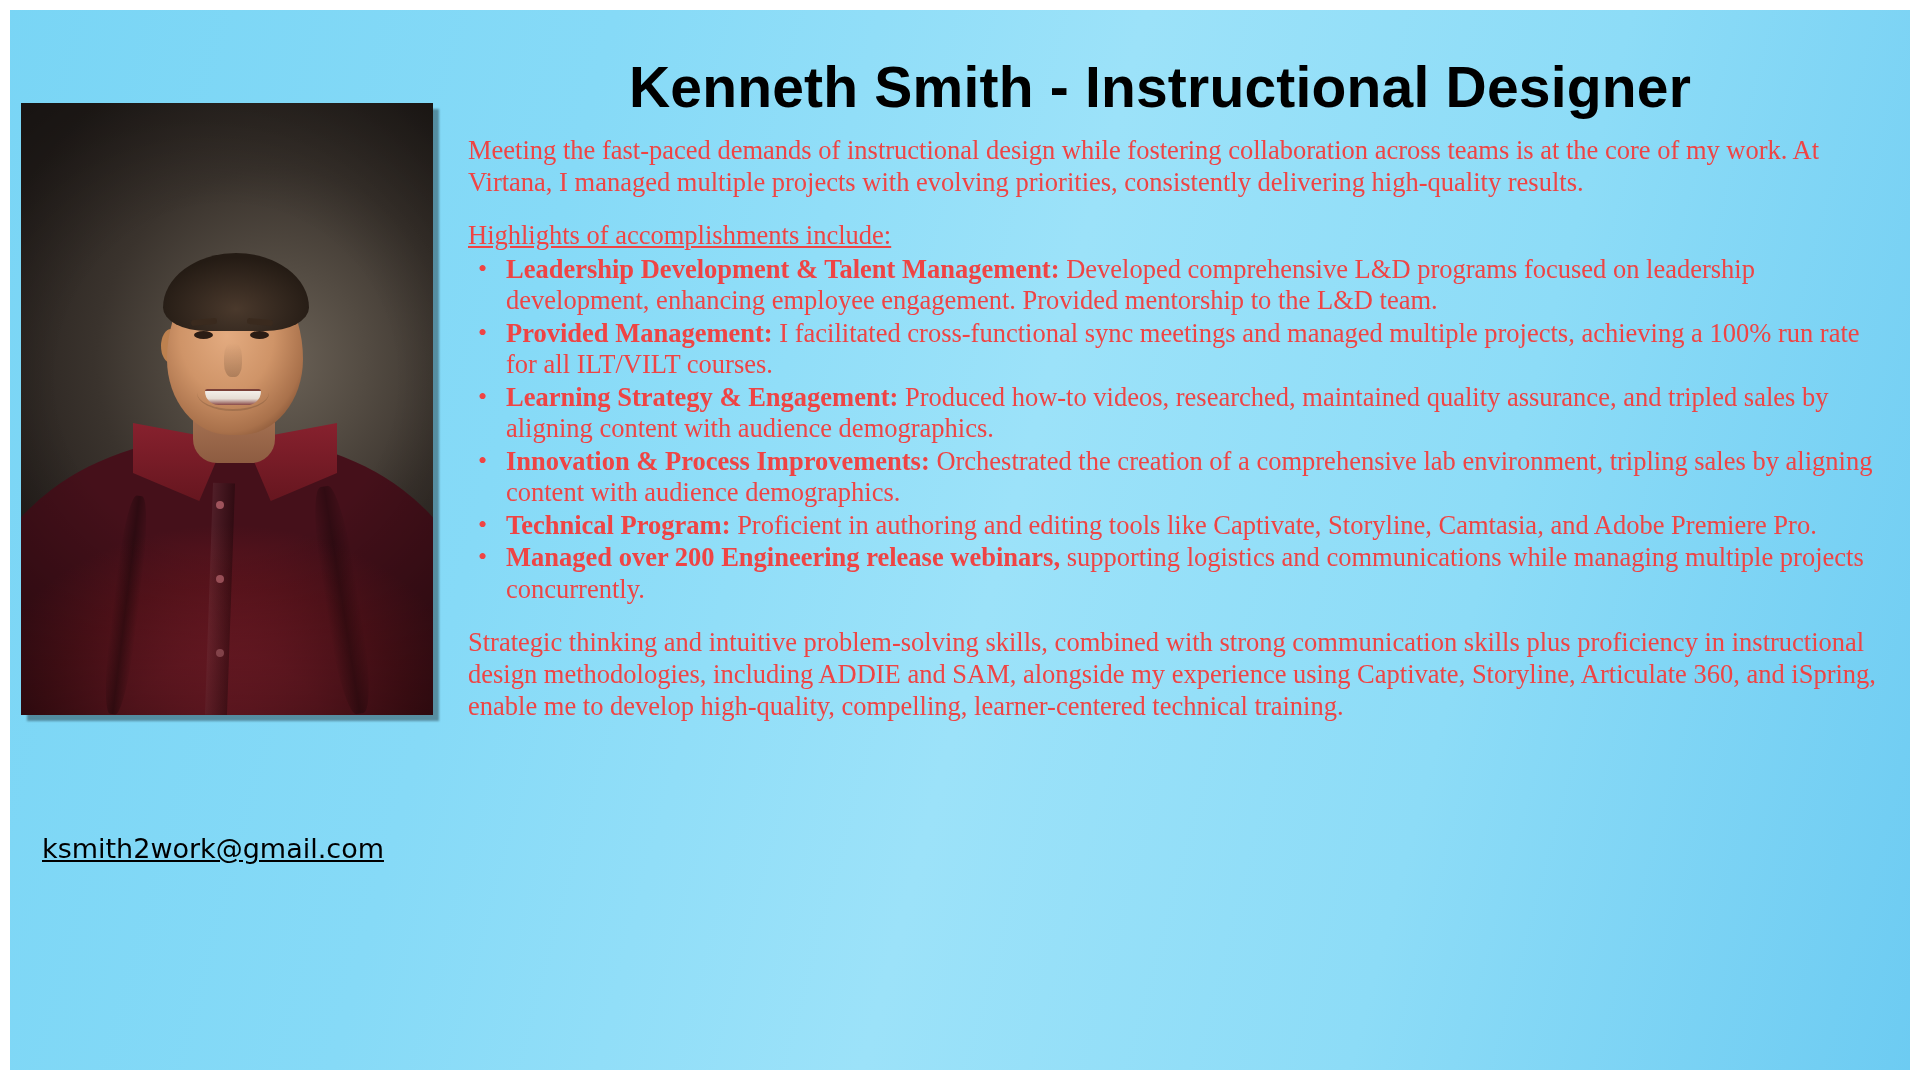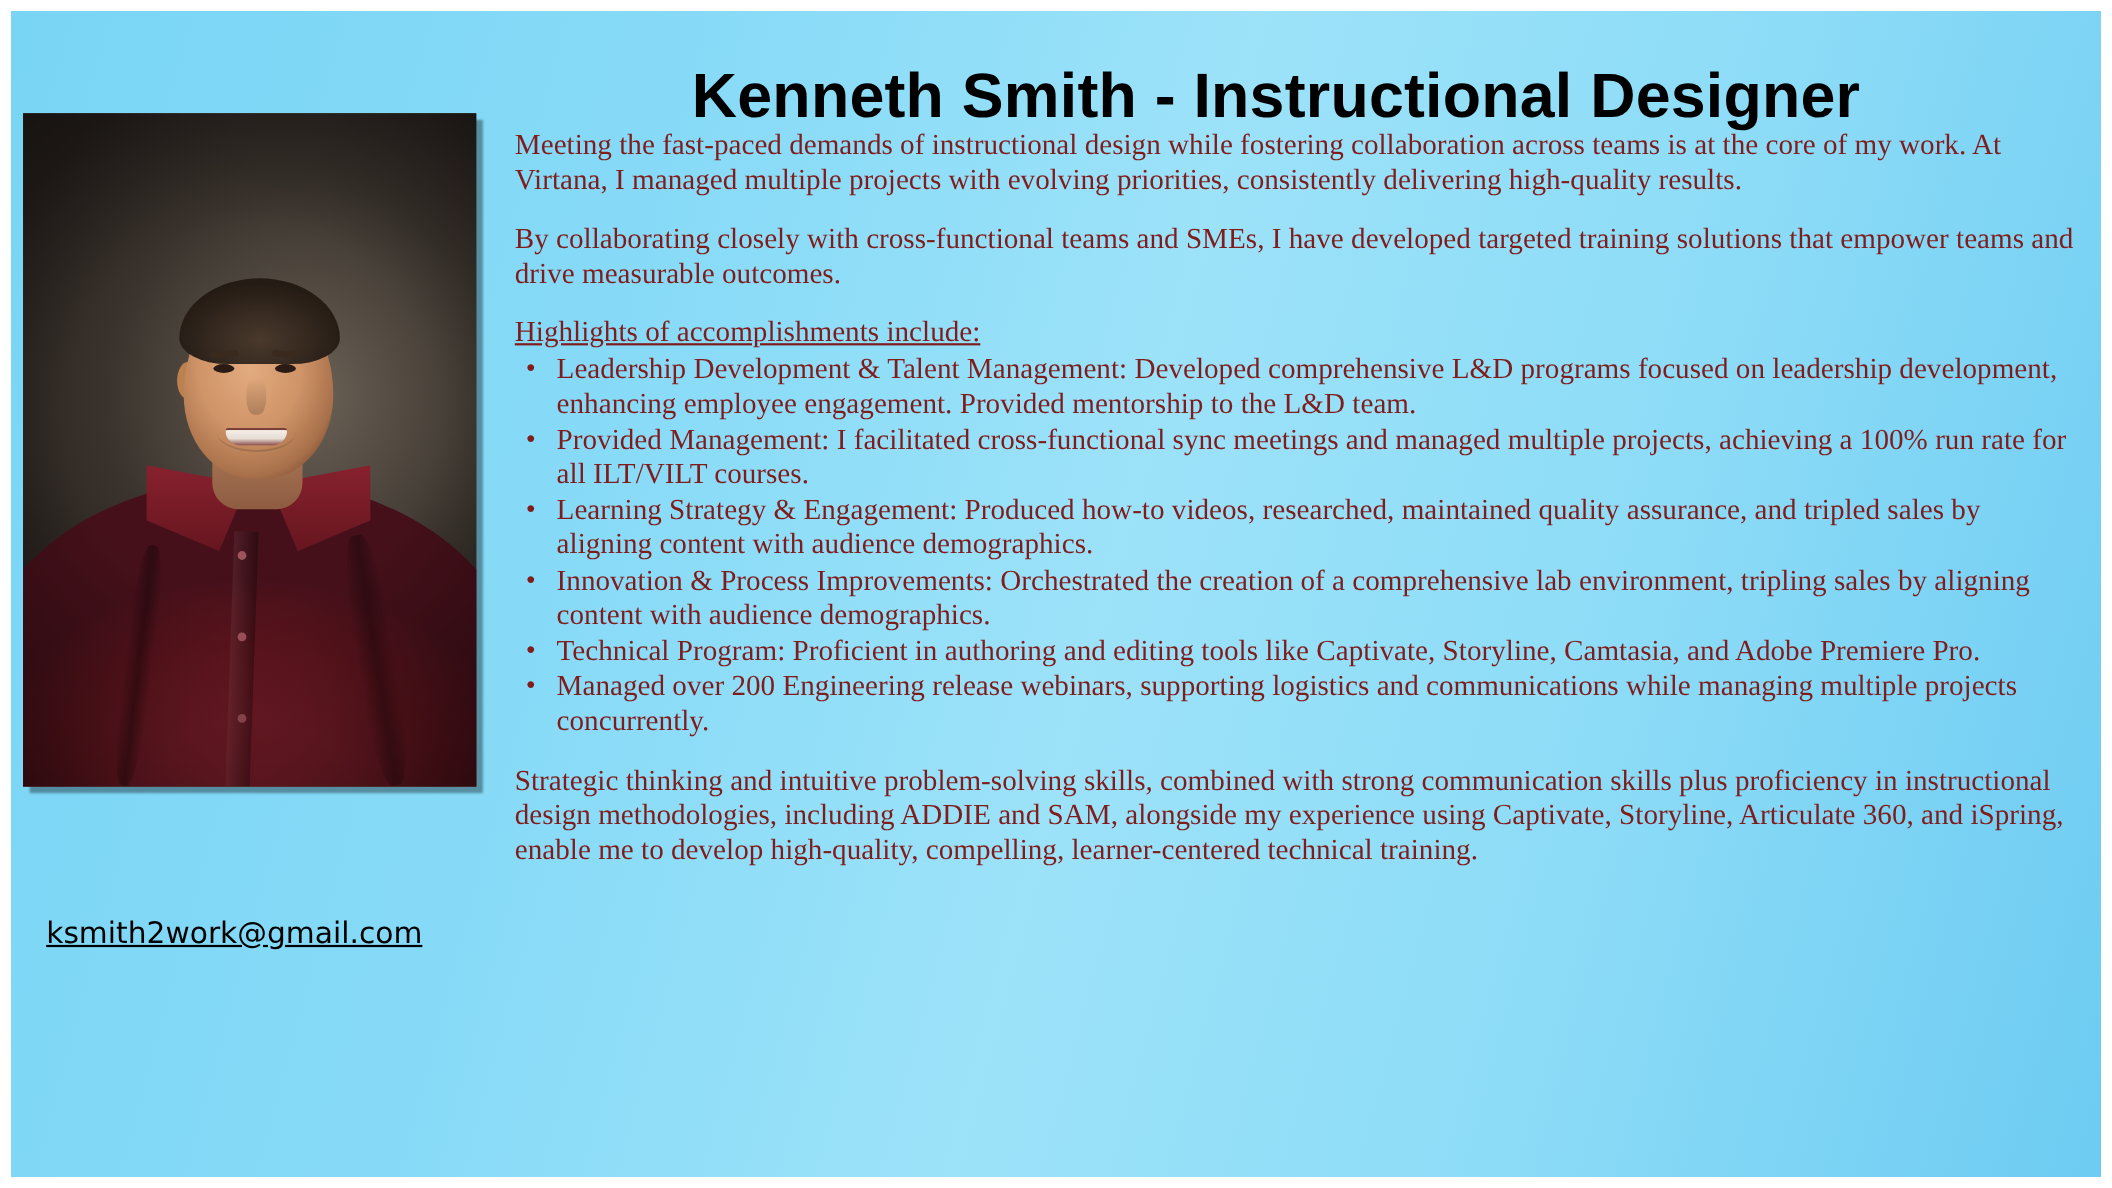--- a/index.html
+++ b/index.html
@@ -172,23 +172,23 @@
     font-size: 27px;
     color: #000000;
     text-decoration: underline;
     cursor: pointer;
   }
 
   
   .body-col {
     position: absolute;
     left: 468px;
-    top: 116px;
+    top: 135px;
     width: 1424px;
-    color: #7f1d1d;
+    color: #ef4444;
     font-size: 26.5px;
     line-height: 1.19;
   }
   .para { margin: 0 0 22px 0; text-align: left; }
   .lead-in { margin: 0 0 2px 0; text-decoration: underline; }
   ul.highlights {
     list-style: none;
     margin: 0 0 22px 0;
     padding: 0;
   }
@@ -198,21 +198,21 @@
     margin-bottom: 1px;
     text-align: left;
   }
   ul.highlights li .bullet {
     position: absolute;
     left: 10px;
     top: 0px;
     font-size: 26px;
     line-height: 1.19;
   }
-  b { font-weight: normal; }
+  b { font-weight: bold; }
 </style>
 </head>
 <body>
 
 <div class="frame-top"></div>
 <div class="frame-bottom"></div>
 <div class="frame-left"></div>
 <div class="frame-right"></div>
 
 <h1 class="page-title">Kenneth Smith - Instructional Designer</h1>
@@ -243,21 +243,20 @@
     <div class="ph-smilelines"></div>
     <div class="ph-mouth"></div>
     <div class="ph-vign"></div>
   </div>
 </div>
 
 <a class="email-link" href="#">ksmith2work@gmail.com</a>
 
 <div class="body-col">
   <p class="para">Meeting the fast-paced demands of instructional design while fostering collaboration across teams is at the core of my work. At Virtana, I managed multiple projects with evolving priorities, consistently delivering high-quality results.</p>
-  <p class="para">By collaborating closely with cross-functional teams and SMEs, I have developed targeted training solutions that empower teams and drive measurable outcomes.</p>
   <p class="lead-in">Highlights of accomplishments include:</p>
   <ul class="highlights" id="highlights-list">
       <li><span class="bullet">•</span><b>Leadership Development &amp; Talent Management:</b><span> Developed comprehensive L&amp;D programs focused on leadership development, enhancing employee engagement. Provided mentorship to the L&amp;D team.</span></li>
       <li><span class="bullet">•</span><b>Provided Management:</b><span> I facilitated cross-functional sync meetings and managed multiple projects, achieving a 100% run rate for all ILT/VILT courses.</span></li>
       <li><span class="bullet">•</span><b>Learning Strategy &amp; Engagement:</b><span> Produced how-to videos, researched, maintained quality assurance, and tripled sales by aligning content with audience demographics.</span></li>
       <li><span class="bullet">•</span><b>Innovation &amp; Process Improvements:</b><span> Orchestrated the creation of a comprehensive lab environment, tripling sales by aligning content with audience demographics.</span></li>
       <li><span class="bullet">•</span><b>Technical Program:</b><span> Proficient in authoring and editing tools like Captivate, Storyline, Camtasia, and Adobe Premiere Pro.</span></li>
       <li><span class="bullet">•</span><b>Managed over 200 Engineering release webinars,</b><span> supporting logistics and communications while managing multiple projects concurrently.</span></li>
     </ul>
   <p class="para">Strategic thinking and intuitive problem-solving skills, combined with strong communication skills plus proficiency in instructional design methodologies, including ADDIE and SAM, alongside my experience using Captivate, Storyline, Articulate 360, and iSpring, enable me to develop high-quality, compelling, learner-centered technical training.</p>

